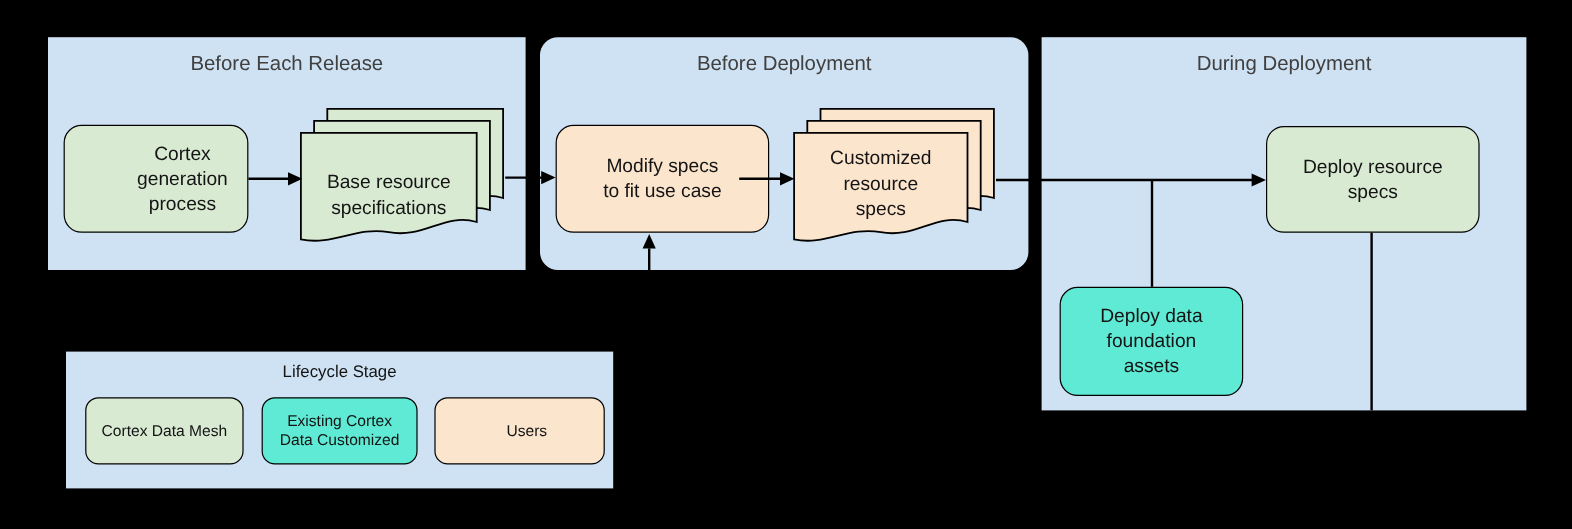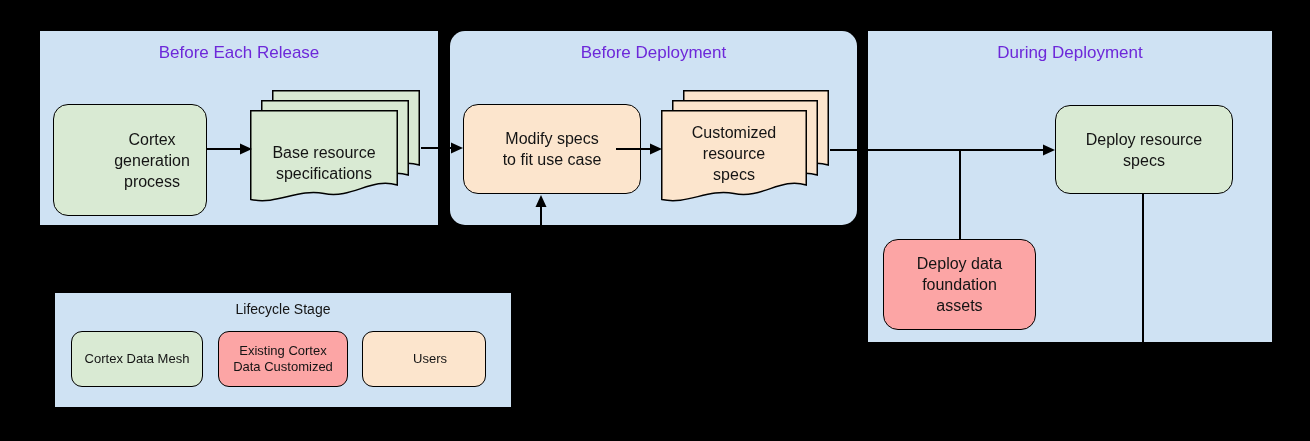--- a/index.html
+++ b/index.html
@@ -3,30 +3,30 @@
 <meta charset="utf-8">
 <style>
   html,body{margin:0;padding:0;background:#000;}
   .canvas{
     position:relative;width:1310px;height:441px;background:#000000;
     font-family:"Liberation Sans",sans-serif;color:#141414;overflow:hidden;
   }
   .panel{position:absolute;background:#cfe2f3;}
   .panel-title{
     position:absolute;left:0;right:0;top:12px;text-align:center;
-    font-size:17px;line-height:20px;color:#6d28d9;
+    font-size:17px;line-height:20px;color:#404040;
   }
   .node{
     position:absolute;box-sizing:border-box;border:1.5px solid #000;
     border-radius:15px;display:flex;align-items:center;justify-content:center;
     text-align:center;font-size:16px;line-height:21px;white-space:pre-line;
   }
   .green{background:#d9ead3;}
   .orange{background:#fce5cd;}
-  .purple{background:#fca5a5;}
+  .purple{background:#5eead4;}
   .doc-stack{position:absolute;overflow:visible;}
   .doc-label{
     position:absolute;display:flex;align-items:center;justify-content:center;
     text-align:center;font-size:16px;line-height:21px;white-space:pre-line;
     pointer-events:none;
   }
   .legend{position:absolute;background:#cfe2f3;}
   .legend-title{
     position:absolute;left:0;right:0;top:8px;text-align:center;
     font-size:14px;line-height:16px;
@@ -51,21 +51,21 @@
   </div>
 
   <div class="panel" style="left:450px;top:31px;width:407px;height:194px;border-radius:15px;">
     <div class="panel-title">Before Deployment</div>
   </div>
 
   <div class="panel" style="left:868px;top:31px;width:404px;height:311px;">
     <div class="panel-title">During Deployment</div>
   </div>
 
-  <div class="node green" style="left:53px;top:104px;width:154px;height:112px;padding-left:44px;">Cortex
+  <div class="node green" style="left:53px;top:104px;width:154px;height:90px;padding-left:44px;">Cortex
 generation
 process</div>
 
   <div class="node orange" style="left:463px;top:104px;width:178px;height:90px;">Modify specs
 to fit use case</div>
 
   <div class="node green" style="left:1055px;top:105px;width:178px;height:89px;">Deploy resource
 specs</div>
 
   <div class="node purple" style="left:883px;top:239px;width:153px;height:91px;">Deploy data
@@ -129,15 +129,15 @@
       <line class="connector" x1="1143" y1="194" x2="1143" y2="342"></line>
     </g>
   </svg>
 
   <div class="legend" style="left:55px;top:293px;width:456px;height:114px;">
     <div class="legend-title">Lifecycle Stage</div>
   </div>
   <div class="legend-item green" style="left:71px;top:331px;width:132px;height:56px;">Cortex Data Mesh</div>
   <div class="legend-item purple" style="left:218px;top:331px;width:130px;height:56px;">Existing Cortex
 Data Customized</div>
-  <div class="legend-item orange" style="left:362px;top:331px;width:124px;height:56px;padding-left:12px;">Users</div>
+  <div class="legend-item orange" style="left:362px;top:331px;width:142px;height:56px;padding-left:12px;">Users</div>
 
 </div>
 
 </body></html>

